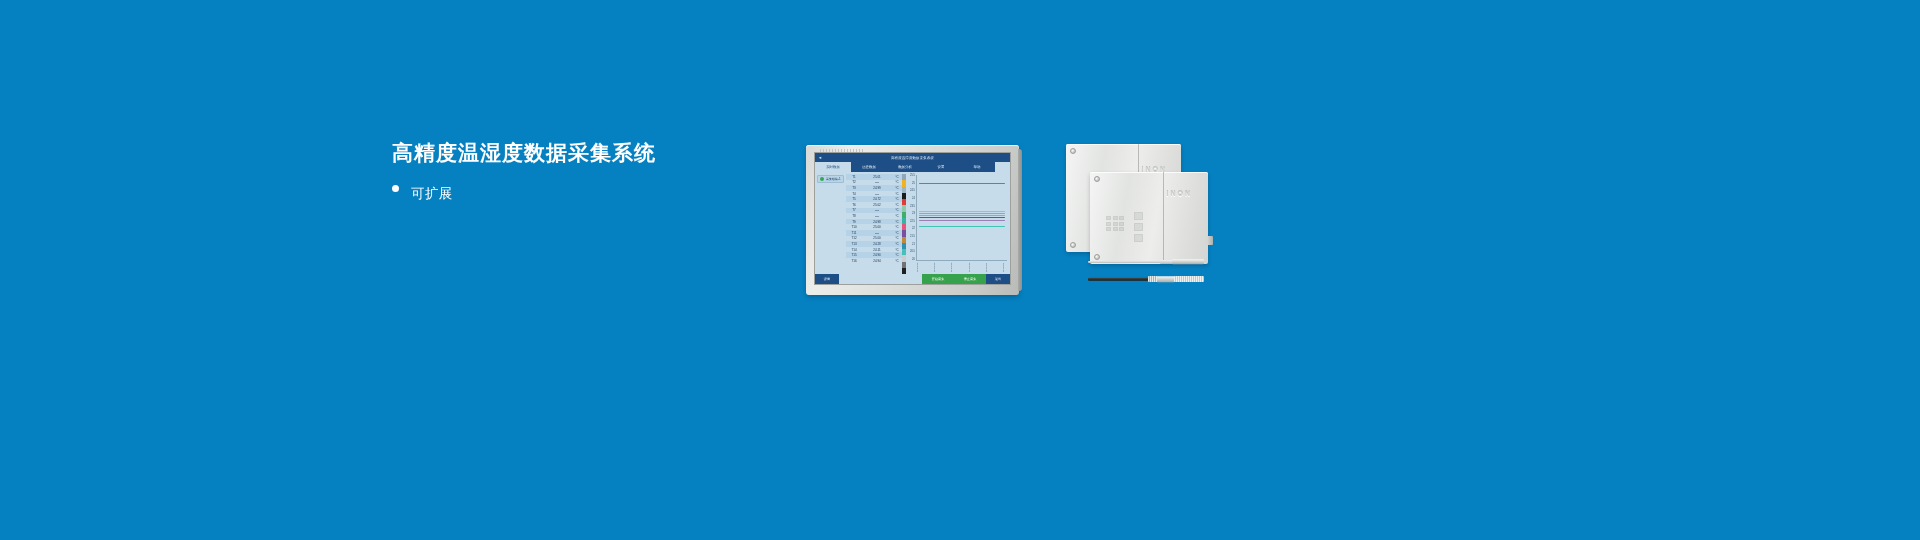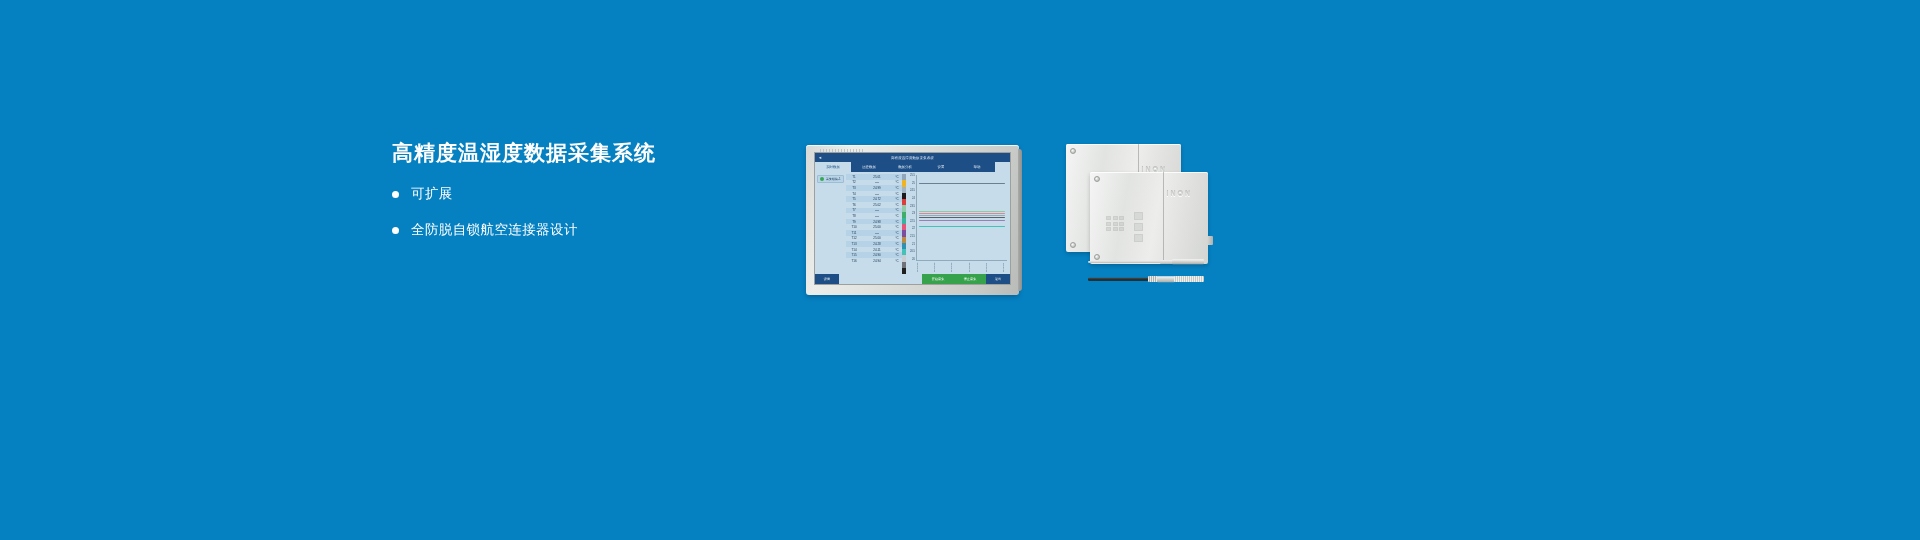--- a/index.html
+++ b/index.html
@@ -16,21 +16,21 @@
   .copy{position:absolute;left:392px;top:140px;width:430px;}
   .headline{
     font-size:21px;font-weight:bold;color:#ffffff;letter-spacing:1px;
     line-height:1.2;white-space:nowrap;
   }
   .subhead{
     margin-top:17px;font-size:13.5px;color:#ffffff;letter-spacing:.4px;
     white-space:nowrap;font-weight:400;
   }
   .bullets{margin-top:20px;list-style:none;padding:0;}
-  .bullet{display:flex;align-items:center;margin-bottom:18px;}
+  .bullet{display:flex;align-items:flex-start;margin-bottom:18px;}
   .dot{
     width:7px;height:7px;border-radius:50%;background:#ffffff;
     display:inline-block;margin-right:12px;flex:0 0 auto;
   }
   .bullet-label{font-size:13.5px;color:#ffffff;letter-spacing:.4px;white-space:nowrap;}
 
   
   .device{
     position:absolute;left:806px;top:145px;width:213px;height:150px;
     background:linear-gradient(105deg,#d7d9d6 0%,#eceeec 18%,#dcdedb 48%,#c9cbc8 82%,#b9bbb8 100%);
@@ -161,24 +161,20 @@
 <body>
 
 <div class="stage">
 
   <div class="copy">
     <div class="headline">高精度温湿度数据采集系统</div>
     <ul class="bullets">
       <li class="bullet">
         <span class="dot"></span>
         <span class="bullet-label">可扩展</span>
-      </li>
-      <li class="bullet">
-        <span class="dot"></span>
-        <span class="bullet-label">全防脱自锁航空连接器设计</span>
       </li>
     </ul>
   </div>
 
   <div class="device">
     <div class="dev-vent"></div>
     <div class="screen">
 
       <div class="scr-titlebar">
         <span class="scr-back">◄</span>

